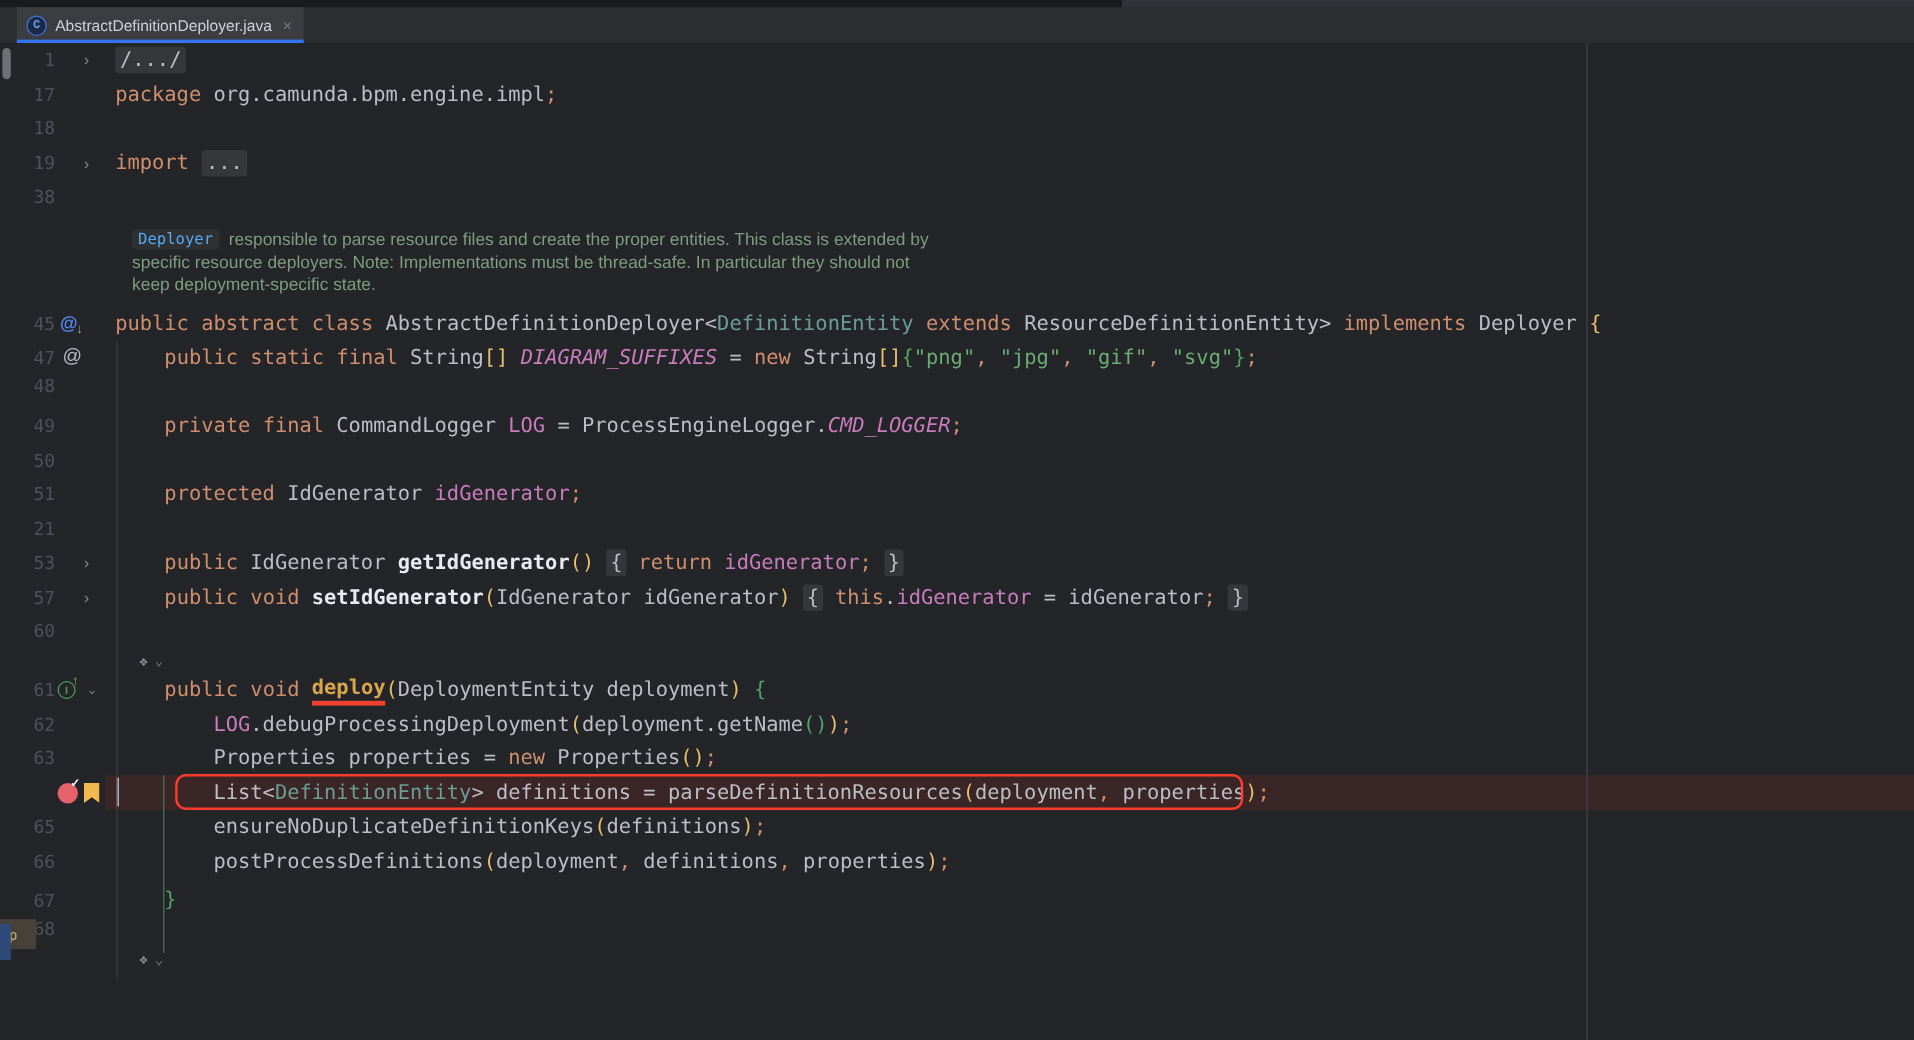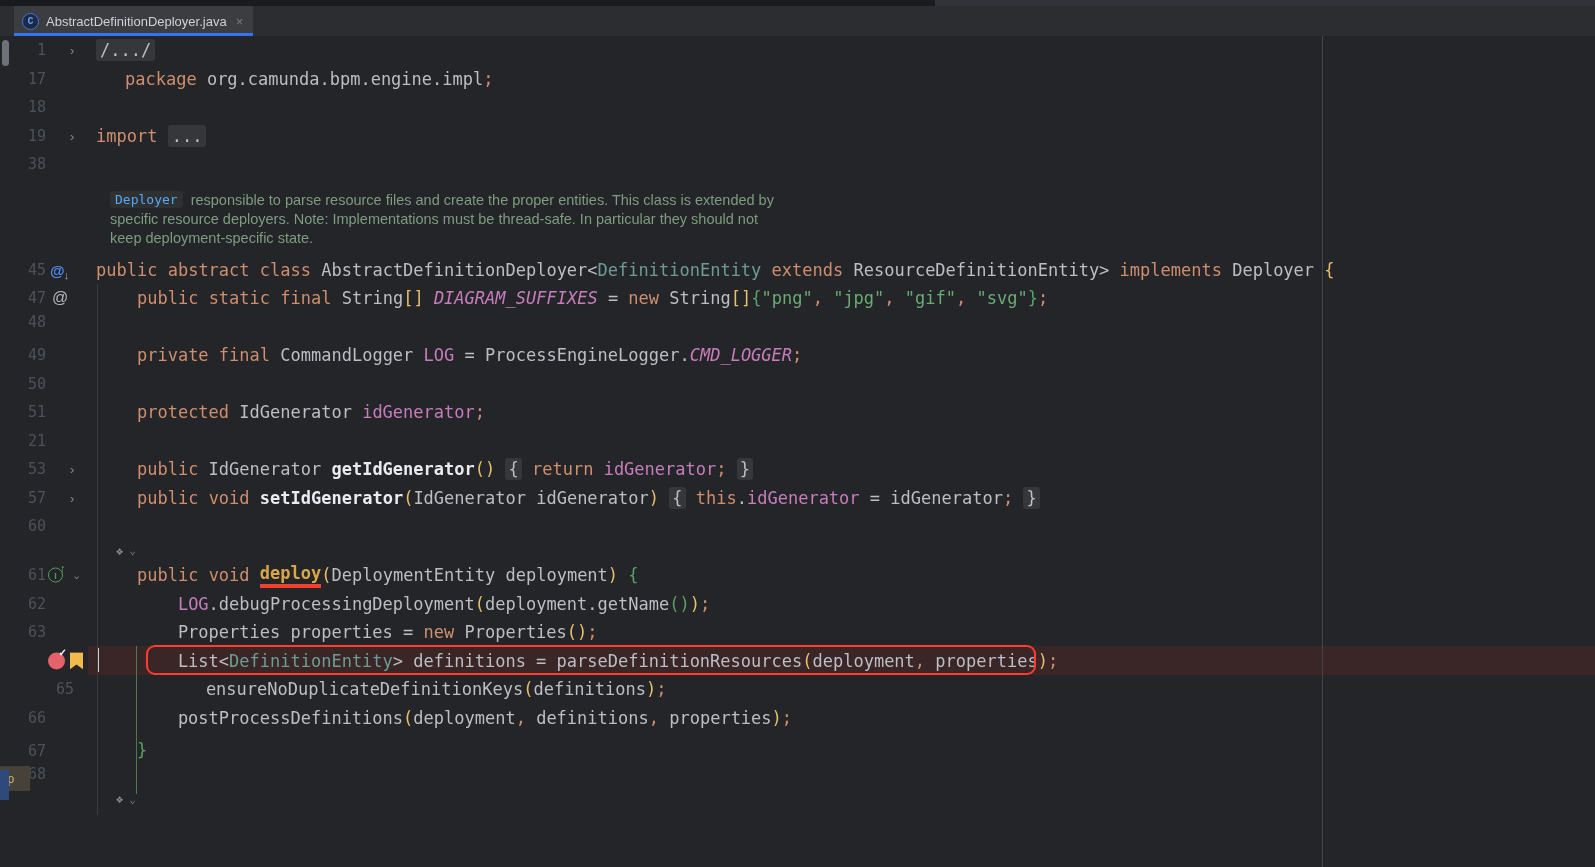--- a/index.html
+++ b/index.html
@@ -102,21 +102,21 @@
   <div id="lines">
       <div class="row" style="height: 28.45px;">
         <div class="gut">
           <span class="num">1</span>
           <div class="icons">
             <span class="foldarrow">›</span>
           </div>
         </div>
         <div class="code"><span class="t-chip">/.../</span></div>
       </div>
-      <div class="row" style="height: 28.45px; gap: 29px;">
+      <div class="row" style="height: 28.45px;">
         <div class="gut">
           <span class="num">17</span>
           <div class="icons"></div>
         </div>
         <div class="code"><span class="t-kw">package</span><span class="t-def"> org.camunda.bpm.engine.impl</span><span class="t-sc">;</span></div>
       </div>
       <div class="row" style="height: 28.45px;">
         <div class="gut">
           <span class="num">18</span>
           <div class="icons"></div>
@@ -275,21 +275,21 @@
       <div class="row hl" style="height: 28.45px;">
         <div class="gut">
           <span class="num"></span>
           <div class="icons">
             <span class="ic-bp"></span>
             <span class="ic-bm"></span>
           </div>
         </div>
         <div class="code"><span class="t-def">        List&lt;</span><span class="t-tp">DefinitionEntity</span><span class="t-def">&gt; definitions = parseDefinitionResources</span><span class="t-b1">(</span><span class="t-def">deployment</span><span class="t-sc">,</span><span class="t-def"> properties</span><span class="t-b1">)</span><span class="t-sc">;</span><span class="caret"></span><span class="redbox"></span></div>
       </div>
-      <div class="row" style="height: 28.45px; padding-left: 28px;">
+      <div class="row" style="height: 28.45px;">
         <div class="gut">
           <span class="num">65</span>
           <div class="icons"></div>
         </div>
         <div class="code"><span class="t-def">        ensureNoDuplicateDefinitionKeys</span><span class="t-b1">(</span><span class="t-def">definitions</span><span class="t-b1">)</span><span class="t-sc">;</span></div>
       </div>
       <div class="row" style="height: 28.45px;">
         <div class="gut">
           <span class="num">66</span>
           <div class="icons"></div>

